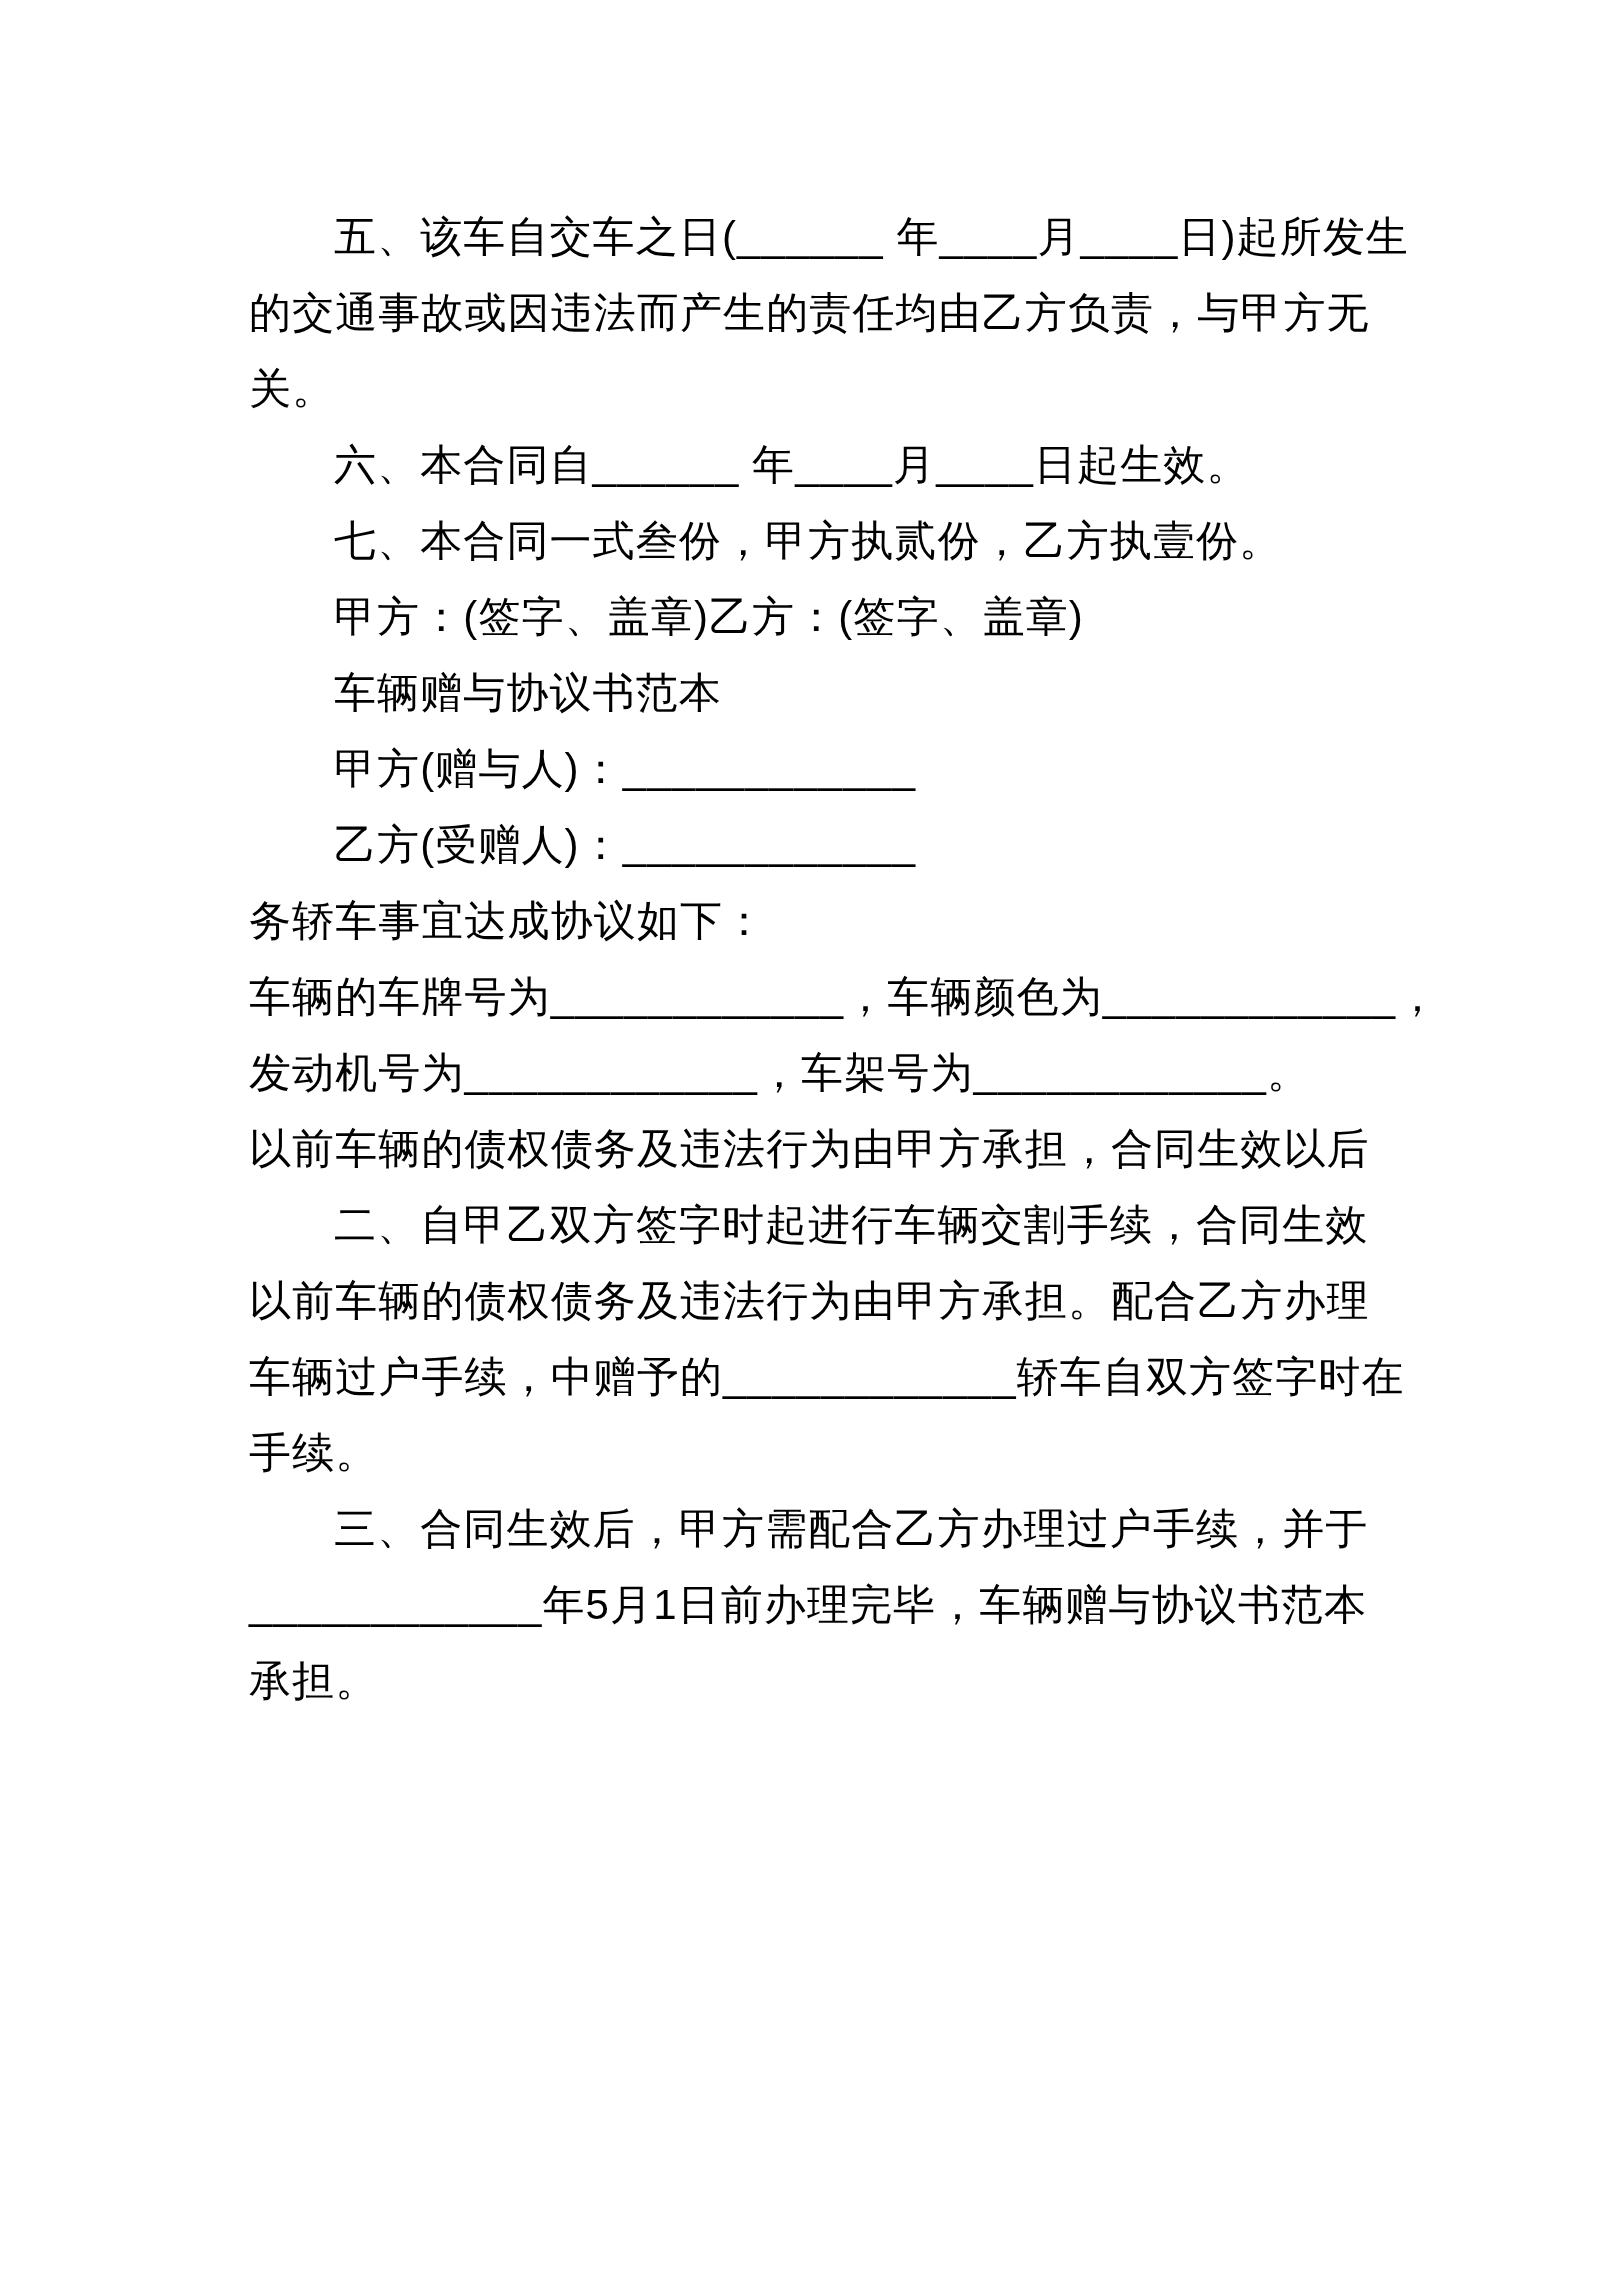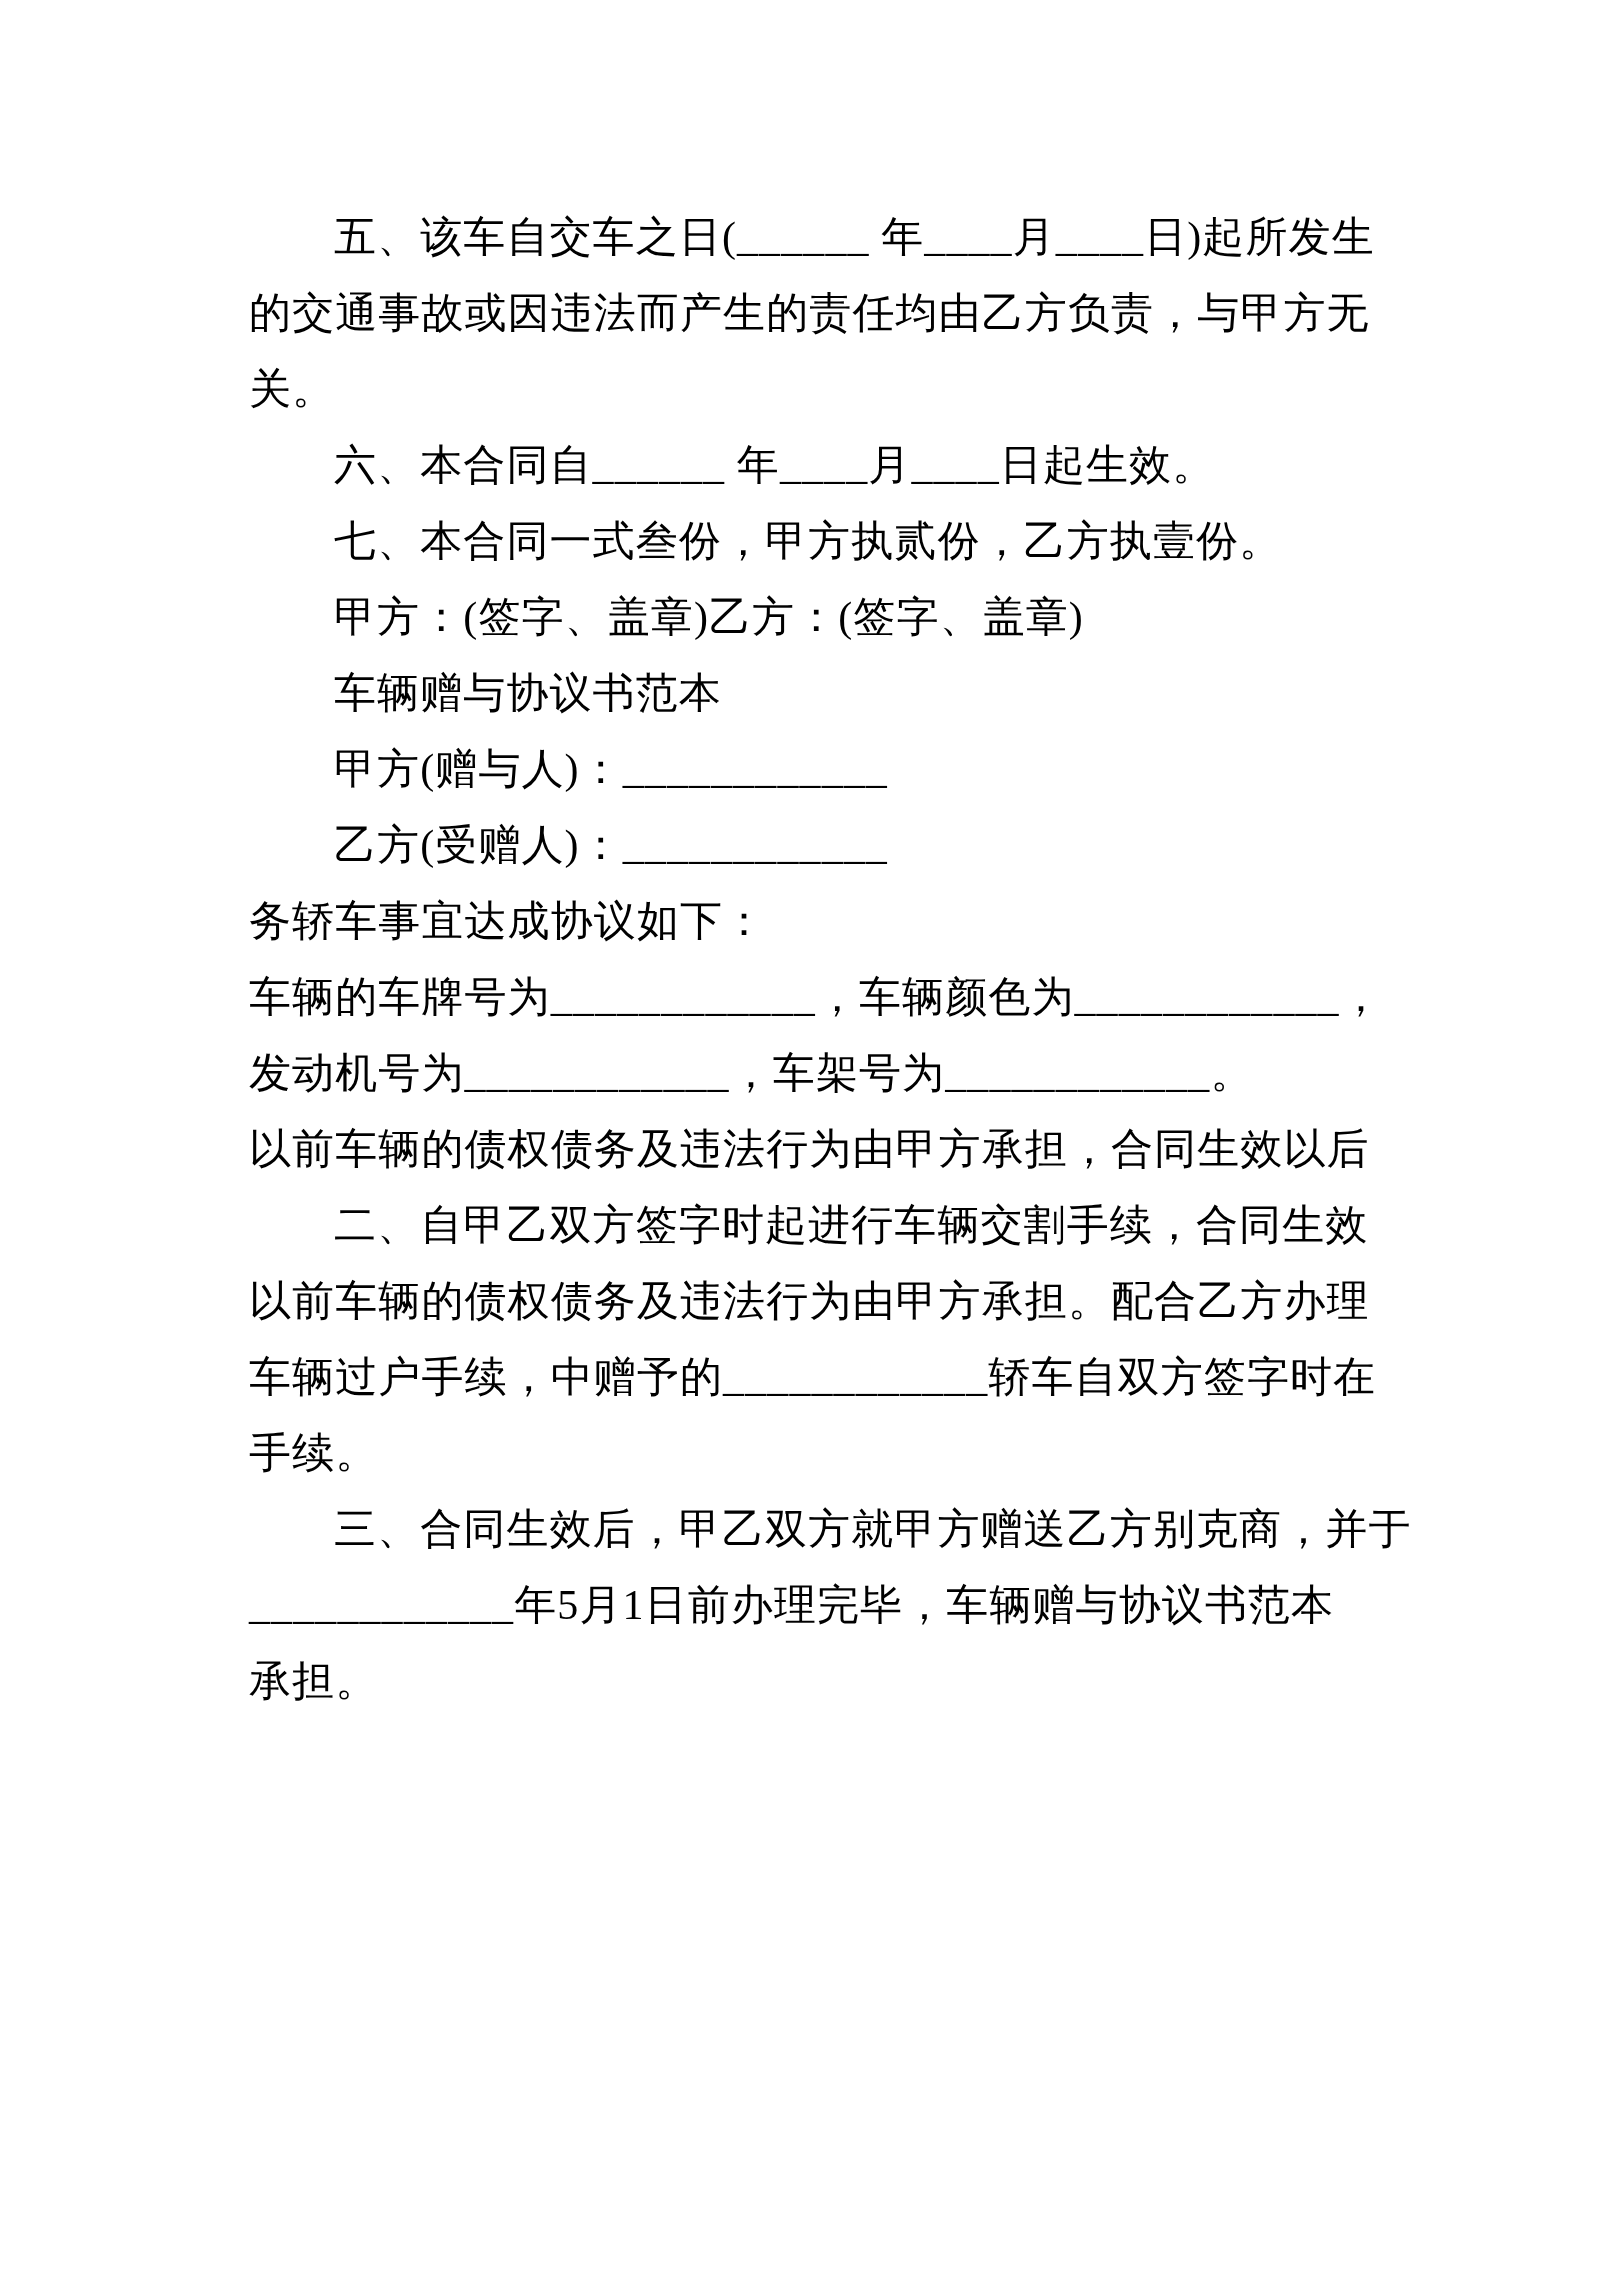--- a/index.html
+++ b/index.html
@@ -11,21 +11,21 @@
     width: 1623px;
     height: 2295px;
     position: relative;
   }
   .page {
     box-sizing: border-box;
     width: 1623px;
     height: 1712px;
     padding: 199px 236px 0 249px;
     color: #000000;
-    font-family: Liberation Serif, serif;
+    font-family: Liberation Sans, sans-serif;
     font-size: 42px;
     line-height: 76px;
     letter-spacing: 1.1px;
   }
   .ln {
     white-space: pre;
     height: 76px;
   }
   .ind {
     padding-left: 85px; 
@@ -45,17 +45,17 @@
   <div class="ln ind">甲方(赠与人)：____________</div>
   <div class="ln ind">乙方(受赠人)：____________</div>
   <div class="ln">务轿车事宜达成协议如下：</div>
   <div class="ln">车辆的车牌号为____________，车辆颜色为____________，</div>
   <div class="ln">发动机号为____________，车架号为____________。</div>
   <div class="ln">以前车辆的债权债务及违法行为由甲方承担，合同生效以后</div>
   <div class="ln ind">二、自甲乙双方签字时起进行车辆交割手续，合同生效</div>
   <div class="ln">以前车辆的债权债务及违法行为由甲方承担。配合乙方办理</div>
   <div class="ln">车辆过户手续，中赠予的____________轿车自双方签字时在</div>
   <div class="ln">手续。</div>
-  <div class="ln ind">三、合同生效后，甲乙双方就甲方赠送乙方别克商，并于</div>
+  <div class="ln ind">三、合同生效后，甲方需配合乙方办理过户手续，并于</div>
   <div class="ln">____________年5月1日前办理完毕，车辆赠与协议书范本</div>
   <div class="ln">承担。</div>
 </div>
 
 
 </body></html>

